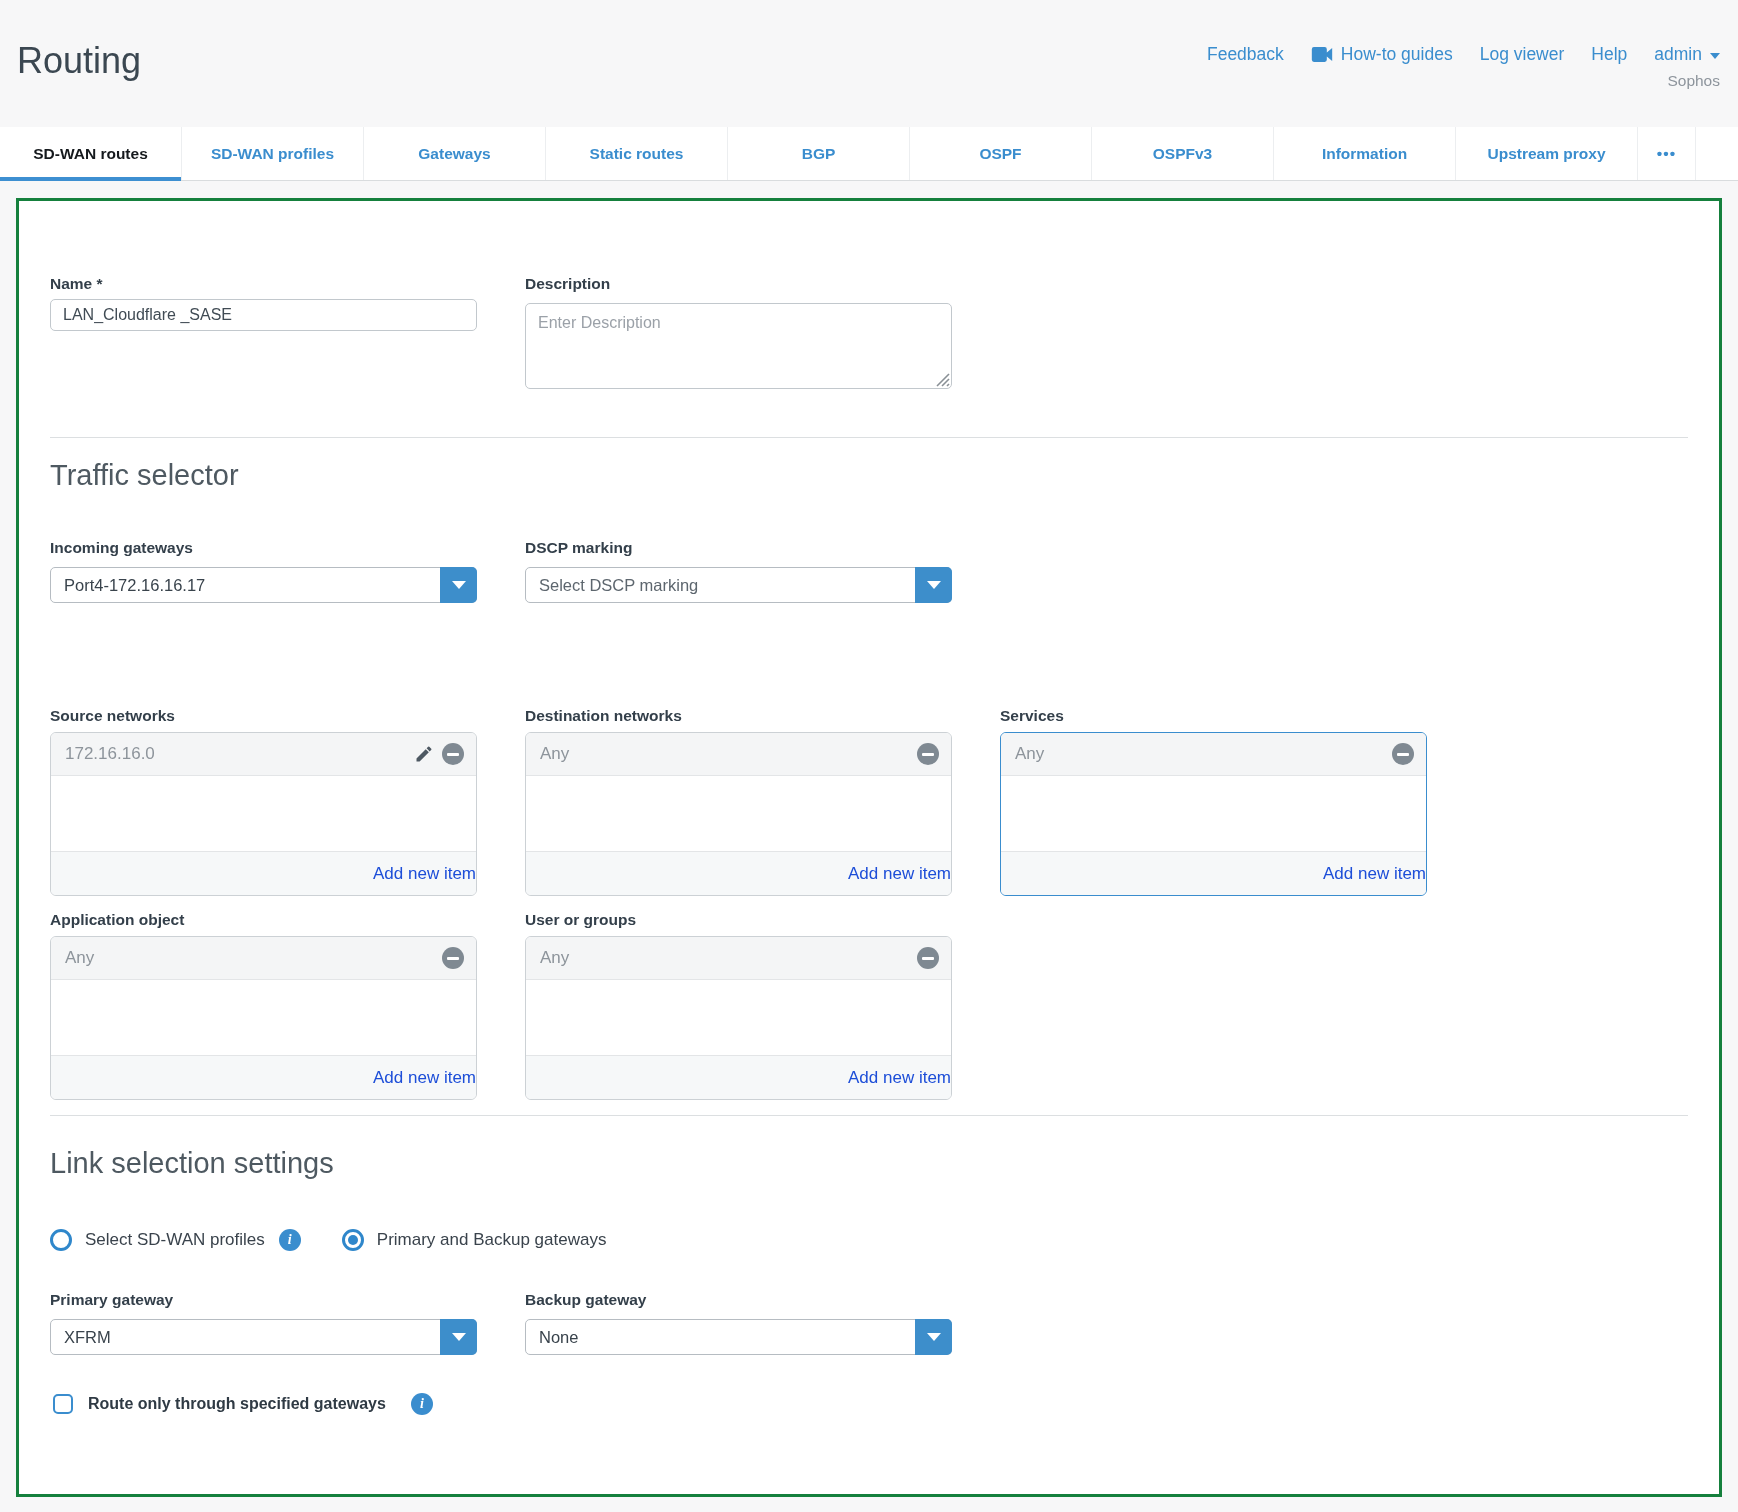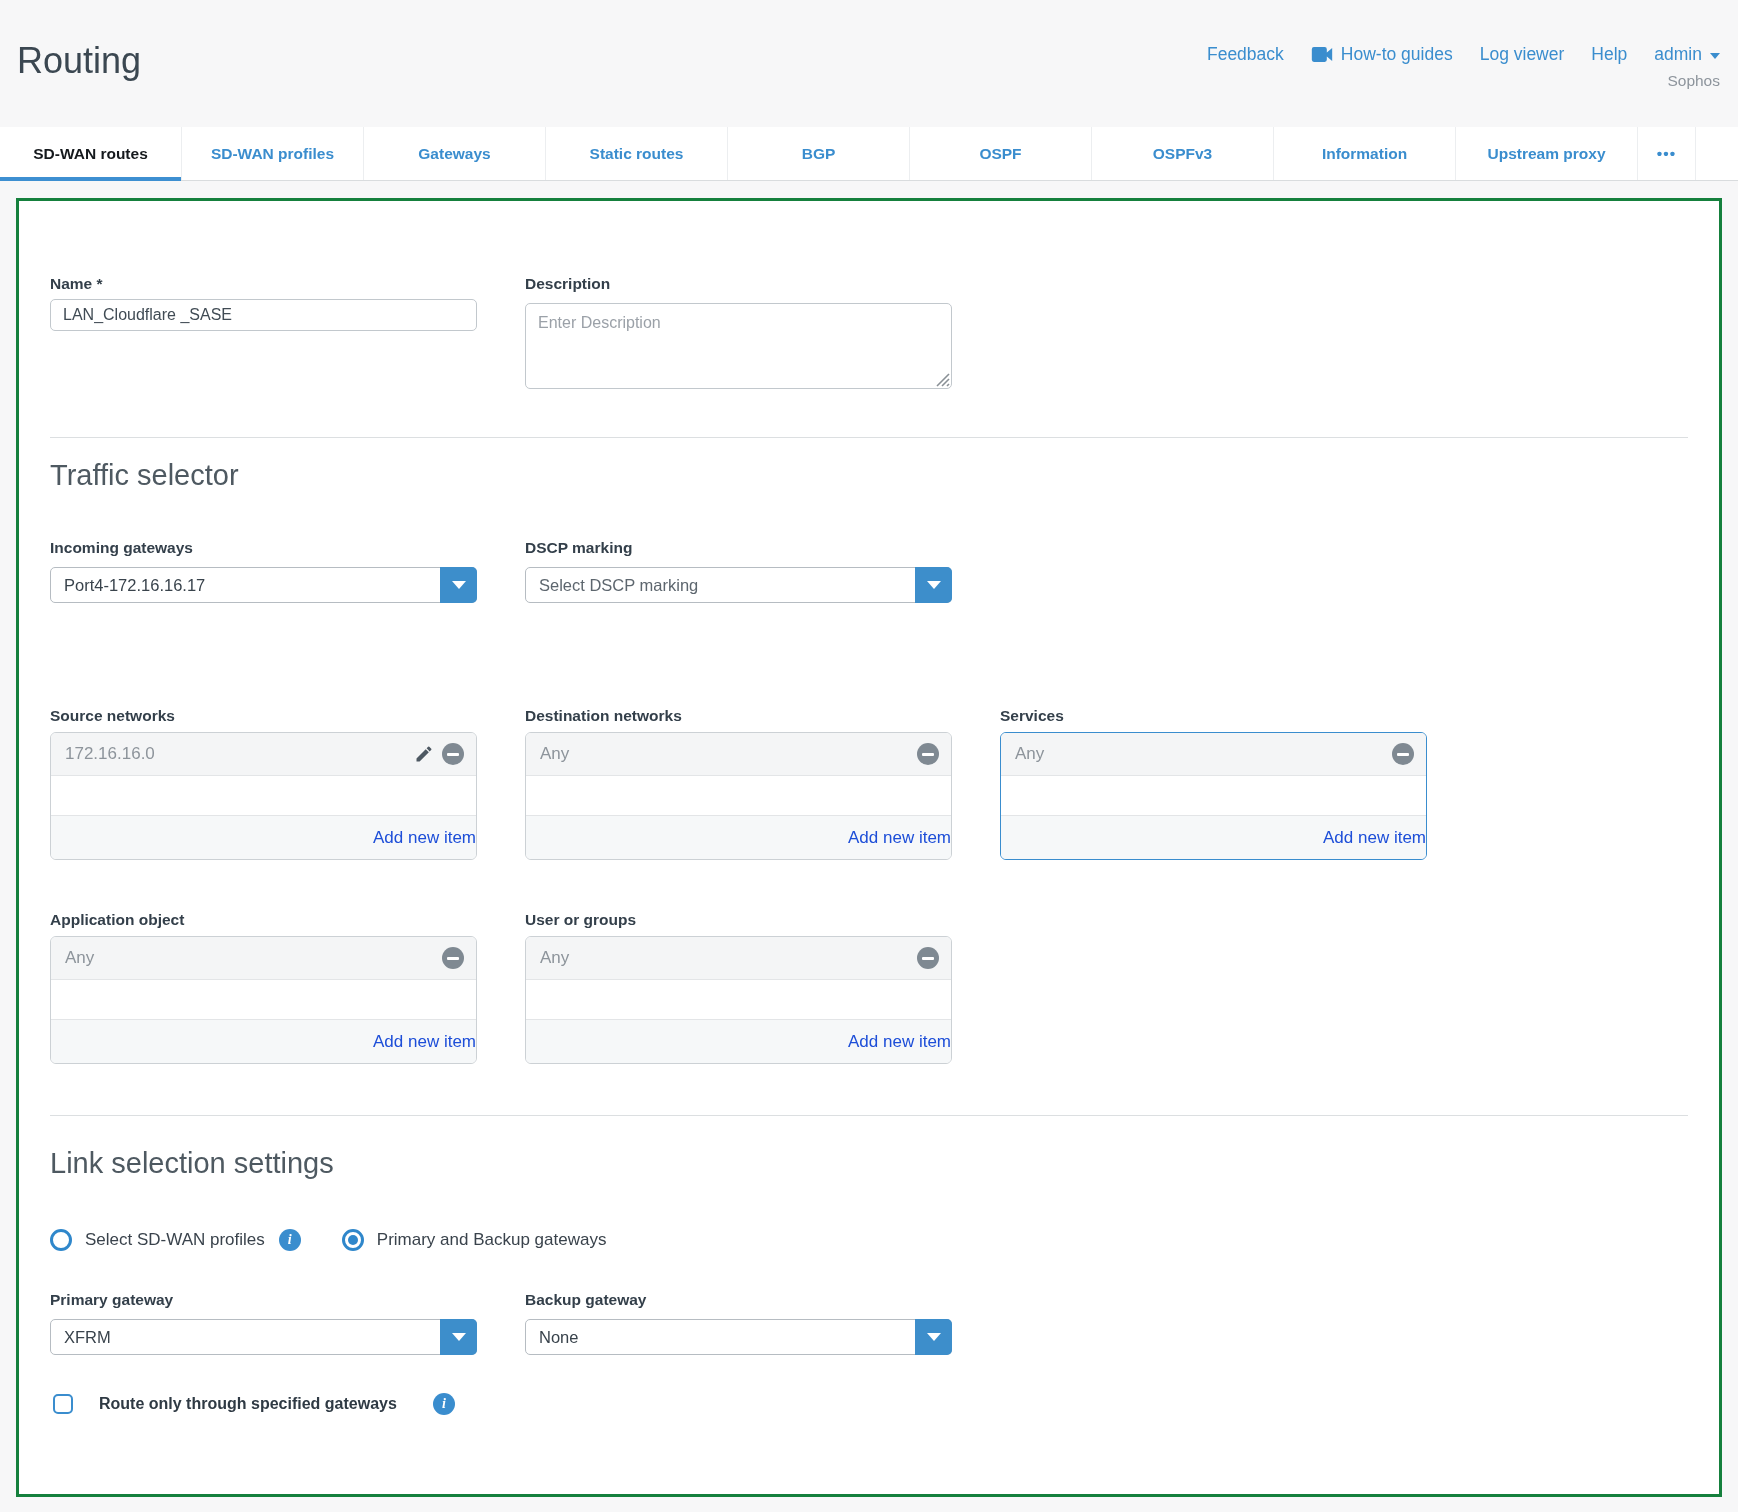--- a/index.html
+++ b/index.html
@@ -55,21 +55,21 @@
   .dropdown { width:427px; height:36px; border:1px solid #b6bcc2; border-radius:5px;
               position:relative; background:#fff; cursor:pointer; }
   .dd-value { position:absolute; left:13px; top:0; line-height:34px; font-size:16.5px; color:#39434c;text-align:right; }
   .dd-value.muted { color:#5d666e; }
   .dd-btn { position:absolute; right:-1px; top:-1px; bottom:-1px; width:37px; background:#3d8ecb;
             border-radius:0 5px 5px 0; display:flex; align-items:center; justify-content:center; cursor:pointer; }
   .dd-tri { width:0; height:0; border-left:7px solid transparent; border-right:7px solid transparent;
             border-top:8px solid #fff; }
 
   
-  .selbox { width:427px; height:128px; border:1px solid #ccd1d5; border-radius:6px; background:#fff;
+  .selbox { width:427px; height:164px; border:1px solid #ccd1d5; border-radius:6px; background:#fff;
             overflow:hidden; display:flex; flex-direction:column; }
   .selbox.focused { border-color:#3a8dce; }
   .sel-item { height:43px; background:#f4f5f6; border-bottom:1px solid #e3e5e7; display:flex;
               align-items:center; padding:0 12px 0 14px; }
   .sel-item-text { font-size:17px; color:#8d949b; flex:1; }
   .sel-icons { display:flex; align-items:center; gap:8px; }
   .minus-icon { width:22px; height:22px; border-radius:50%; background:#7f8992; position:relative; cursor:pointer; }
   .minus-icon::before { content:""; position:absolute; left:5px; right:5px; top:9.5px; height:3px; background:#fff; border-radius:1px; }
   .pencil-icon { width:20px; height:20px; cursor:pointer; display:flex; }
   .pencil-icon svg { width:20px; height:20px; fill:#4d5862; }
@@ -83,21 +83,21 @@
            position:relative; cursor:pointer; flex:none; }
   .radio.checked::after { content:""; position:absolute; left:3px; top:3px; width:10px; height:10px;
            border-radius:50%; background:#2f87cb; }
   .radio-label { font-size:17px; color:#3a434c; margin-left:13px; }
   .info-icon { width:22px; height:22px; border-radius:50%; background:#3a8dce; color:#fff;
                font-size:14px; font-weight:700; font-family:"Liberation Serif",serif; font-style:italic;
                display:inline-flex; align-items:center; justify-content:center; flex:none; cursor:pointer; }
   .info-icon::before { content:"i"; }
   .checkbox { width:20px; height:20px; border:2px solid #3a8dce; border-radius:5px; background:#fff;
               cursor:pointer; flex:none; }
-  .cb-row { display:flex; align-items:center; gap:26px; }
+  .cb-row { display:flex; align-items:center; gap:15px; }
   .cb-label { font-size:16px; font-weight:700; color:#2f3a44; }
 </style>
 </head>
 <body>
 
 <div class="hdr">
   <h1>Routing</h1>
   <nav class="top-nav">
     <a>Feedback</a>
     <a>

